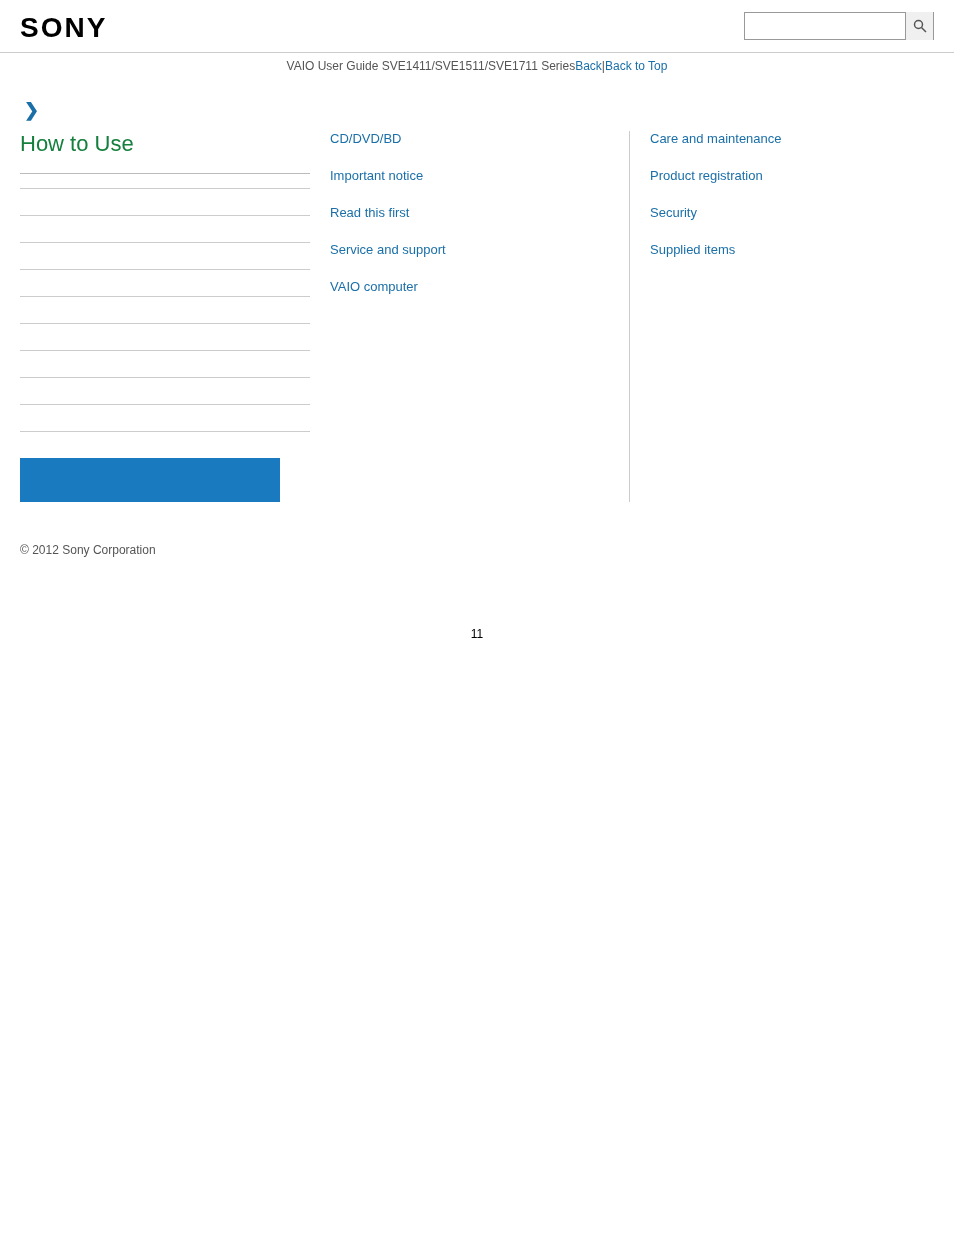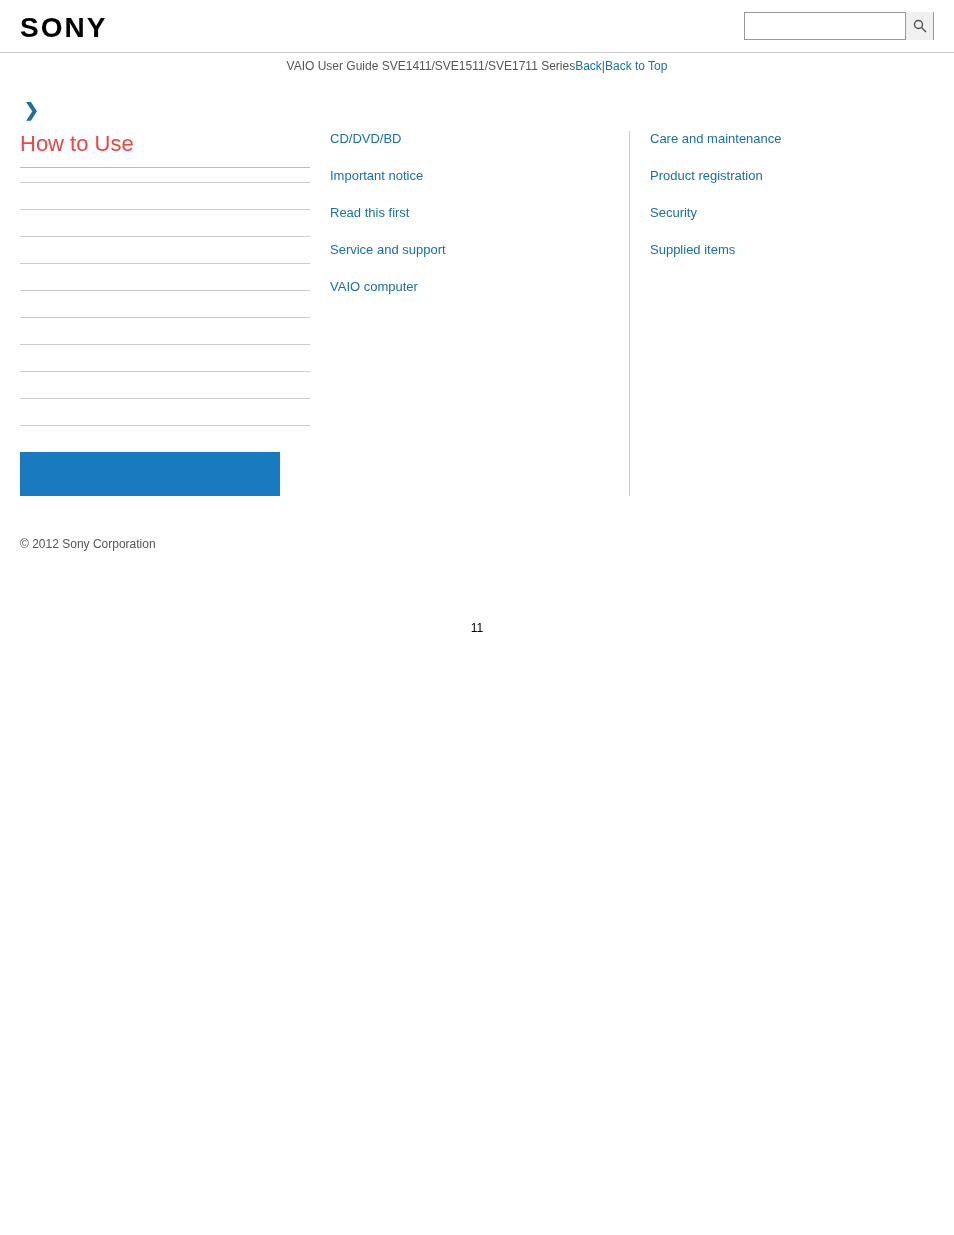--- a/index.html
+++ b/index.html
@@ -100,23 +100,23 @@
 
     
     .sidebar {
       width: 310px;
       flex-shrink: 0;
       padding-right: 20px;
     }
     .sidebar-title {
       font-size: 22px;
       font-weight: normal;
-      color: #ef4444;
+      color: #15803d;
       margin-bottom: 14px;
-      padding-bottom: 10px;
+      padding-bottom: 16px;
       border-bottom: 1px solid #bbb;
     }
     .sidebar-item-line {
       border-bottom: 1px solid #ccc;
       margin-bottom: 26px;
       margin-top: 0px;
     }
 
     
     .sidebar-button {

